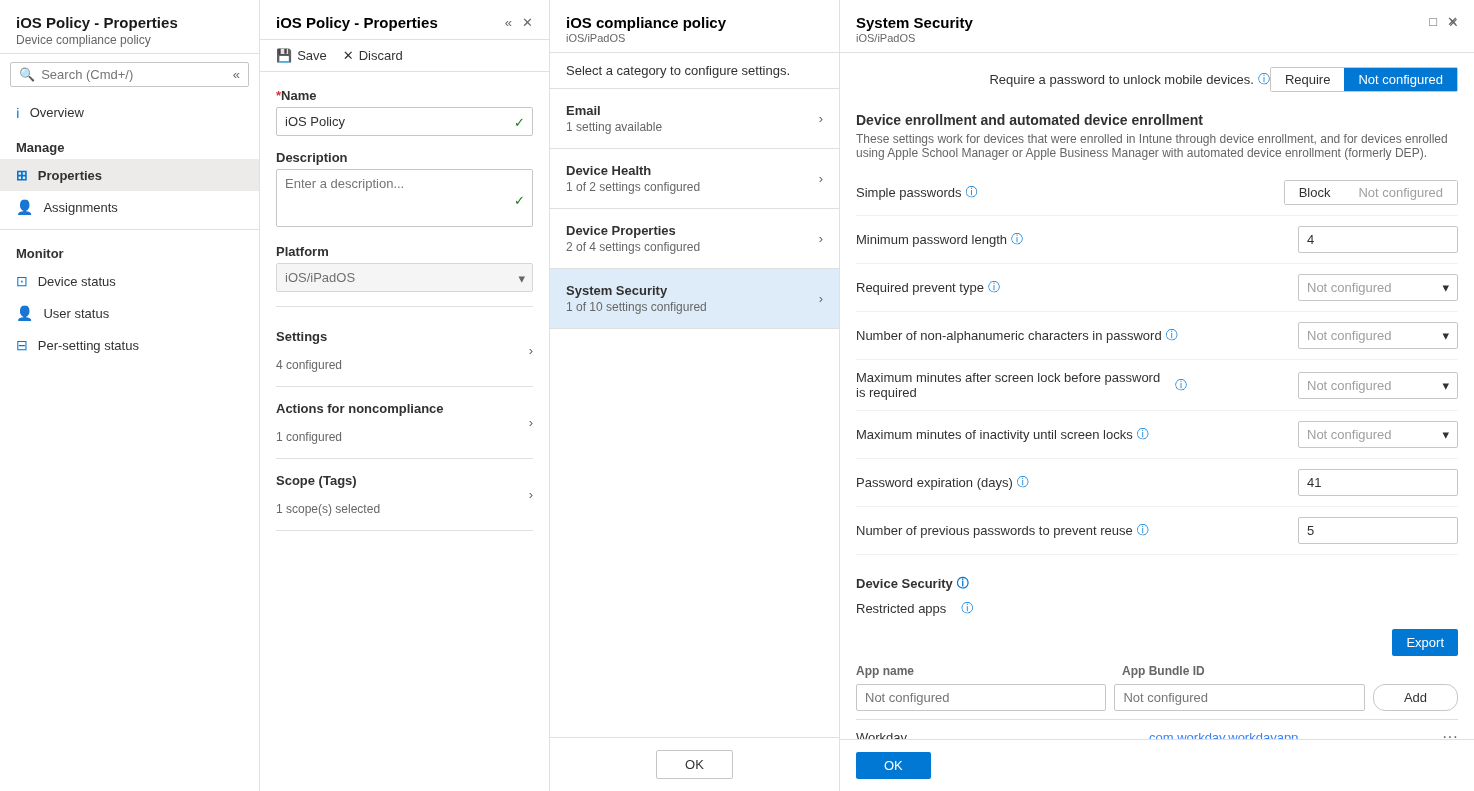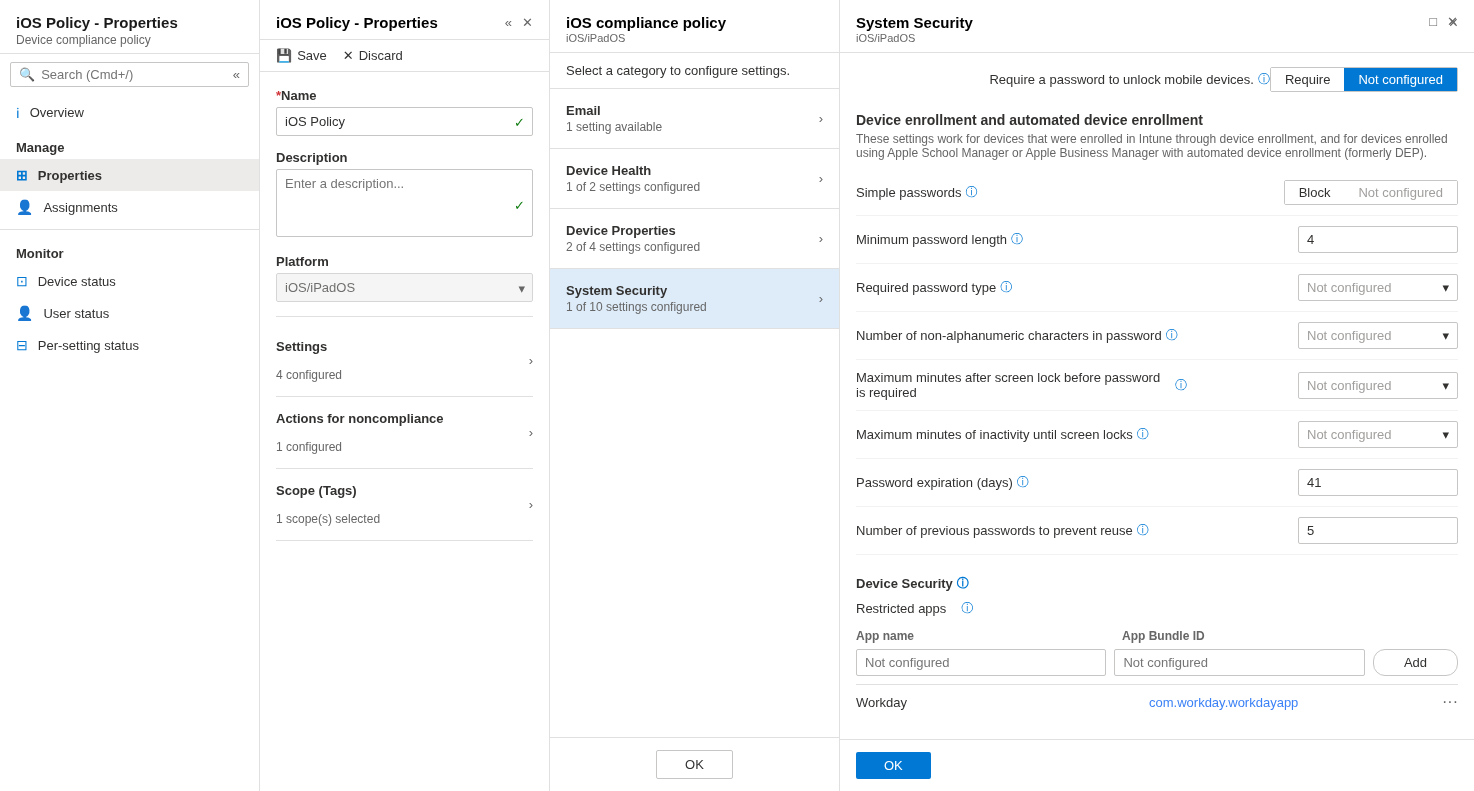--- a/index.html
+++ b/index.html
@@ -237,21 +237,21 @@
     .right-footer {
       padding: 12px 16px; border-top: 1px solid #e0e0e0; display: flex;
     }
     .ok-btn {
       padding: 6px 28px; background: #0078d4; color: #fff;
       border: none; cursor: pointer; font-size: 13px; border-radius: 2px;
     }
     textarea.desc-input {
       width: 100%; border: 1px solid #c8c6c4; border-radius: 2px;
       padding: 6px 28px 6px 8px; font-size: 13px; color: #a19f9d;
-      resize: none; height: 68px;
+      resize: none; height: 58px;
     }
   </style>
 </head>
 <body>
 
 <div class="left-panel" data-name="left-panel">
   <div class="left-header" data-name="left-header">
     <h2 data-name="left-title">iOS Policy - Properties</h2>
     <div class="sub" data-name="left-subtitle">Device compliance policy</div>
   </div>
@@ -441,21 +441,21 @@
         <span data-name="min-length-text">Minimum password length</span>
         <span class="info-icon" data-name="min-length-info-icon">ⓘ</span>
       </div>
       <div class="setting-value-box" data-name="min-length-value">
         <span data-name="min-length-val">4</span>
       </div>
     </div>
 
     <div class="setting-row" data-name="setting-row-req-type">
       <div class="setting-label" data-name="req-type-label">
-        <span data-name="req-type-text">Required password type</span>
+        <span data-name="req-type-text">Required prevent type</span>
         <span class="info-icon" data-name="req-type-info-icon">ⓘ</span>
       </div>
       <div class="setting-value-box" data-name="req-type-dropdown">
         <span data-name="req-type-val" style="color:#a19f9d;">Not configured</span>
         <span data-name="req-type-arrow-icon">▾</span>
       </div>
     </div>
 
     <div class="setting-row" data-name="setting-row-nonalpha">
       <div class="setting-label" data-name="nonalpha-label">
@@ -513,20 +513,23 @@
     <div class="device-security-heading" data-name="device-security-heading">
       <span data-name="device-security-text">Device Security</span>
       <span class="info-icon" data-name="device-security-info-icon">ⓘ</span>
     </div>
 
     <div class="restricted-apps-heading" data-name="restricted-apps-heading">
       <span data-name="restricted-apps-text">Restricted apps</span>
       <span class="info-icon" data-name="restricted-apps-info-icon">ⓘ</span>
     </div>
 
+    <div style="overflow:hidden;" data-name="export-area">
+      <button class="export-btn" data-name="export-button">Export</button>
+    </div>
 
     <div class="app-table-header" data-name="app-table-header">
       <div class="app-col-label app-col-name" data-name="app-name-col-header">App name</div>
       <div class="app-col-label app-col-bundle" data-name="app-bundle-col-header">App Bundle ID</div>
       <div style="width:70px;"></div>
     </div>
 
     <div class="app-input-row" data-name="app-input-row">
       <input class="app-input" type="text" data-name="app-name-input" placeholder="Not configured" style="">
       <input class="app-input" type="text" data-name="app-bundle-input" placeholder="Not configured" style="">

